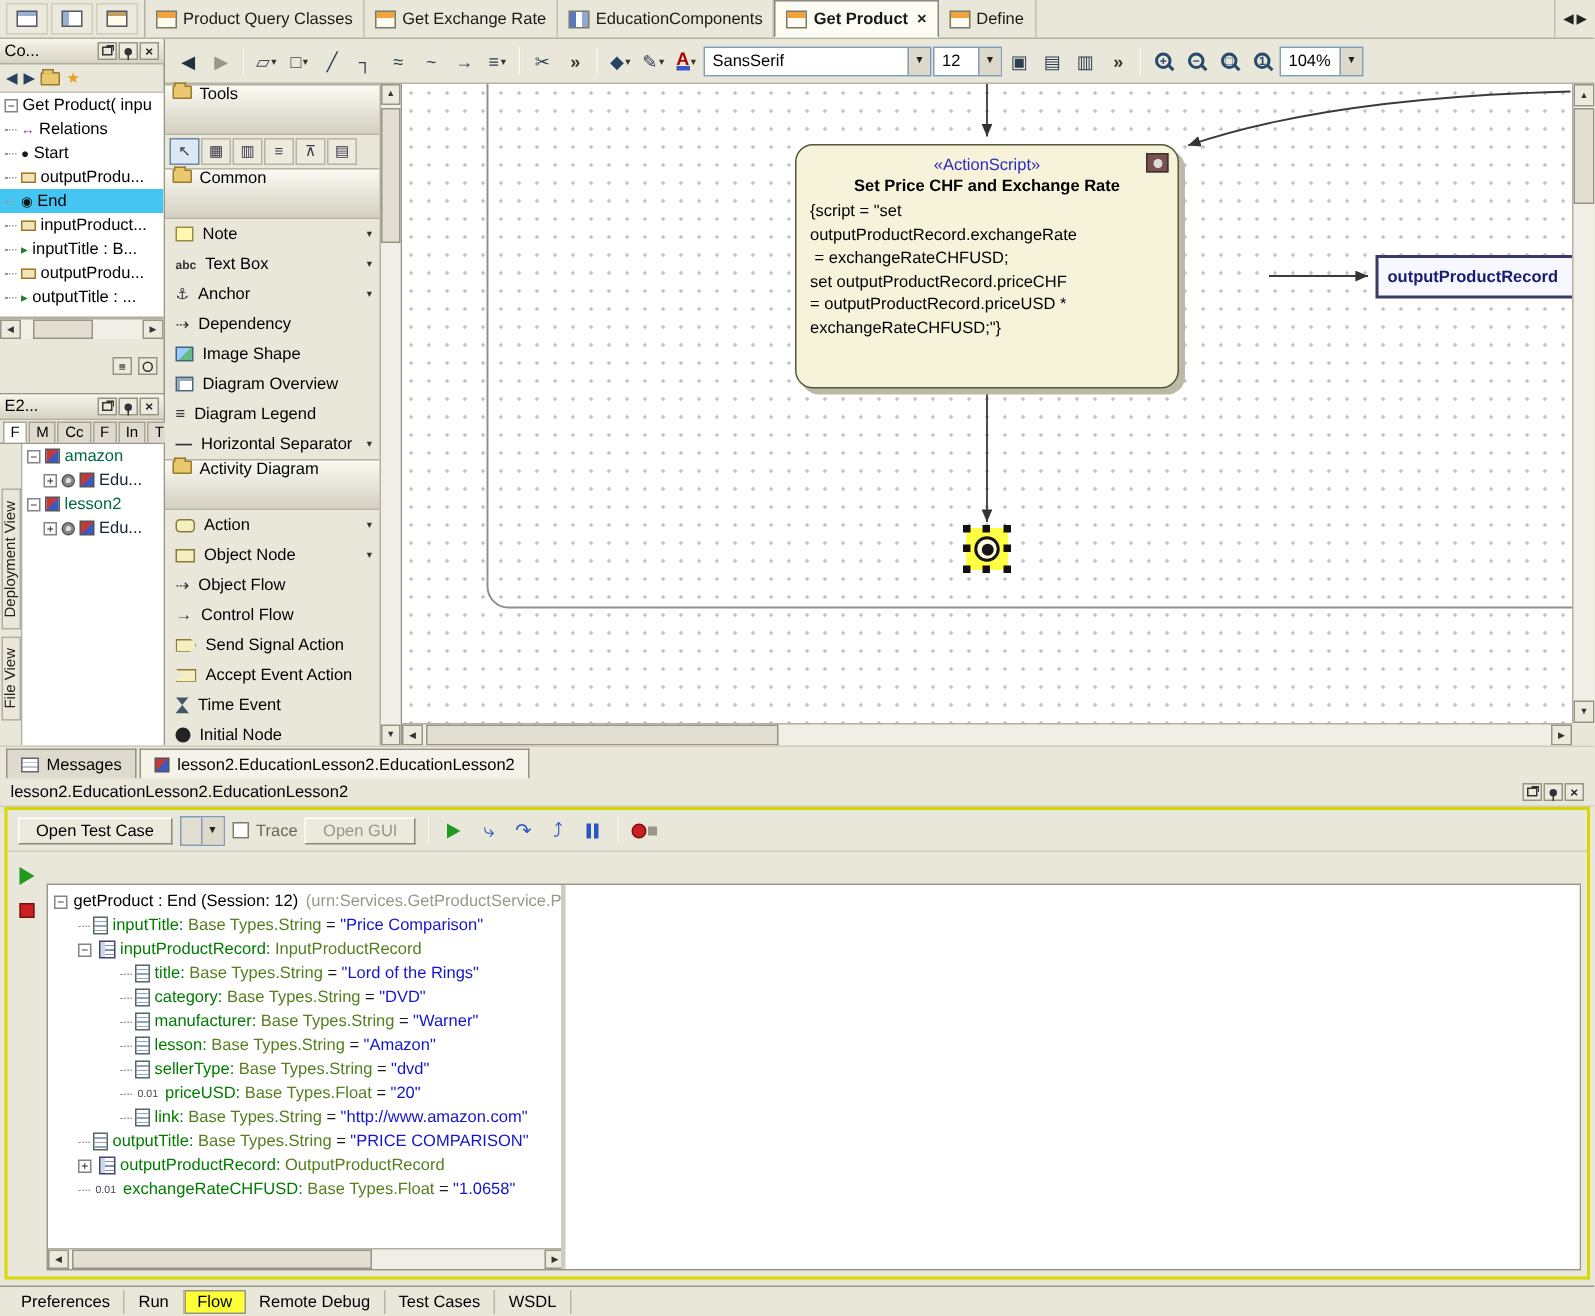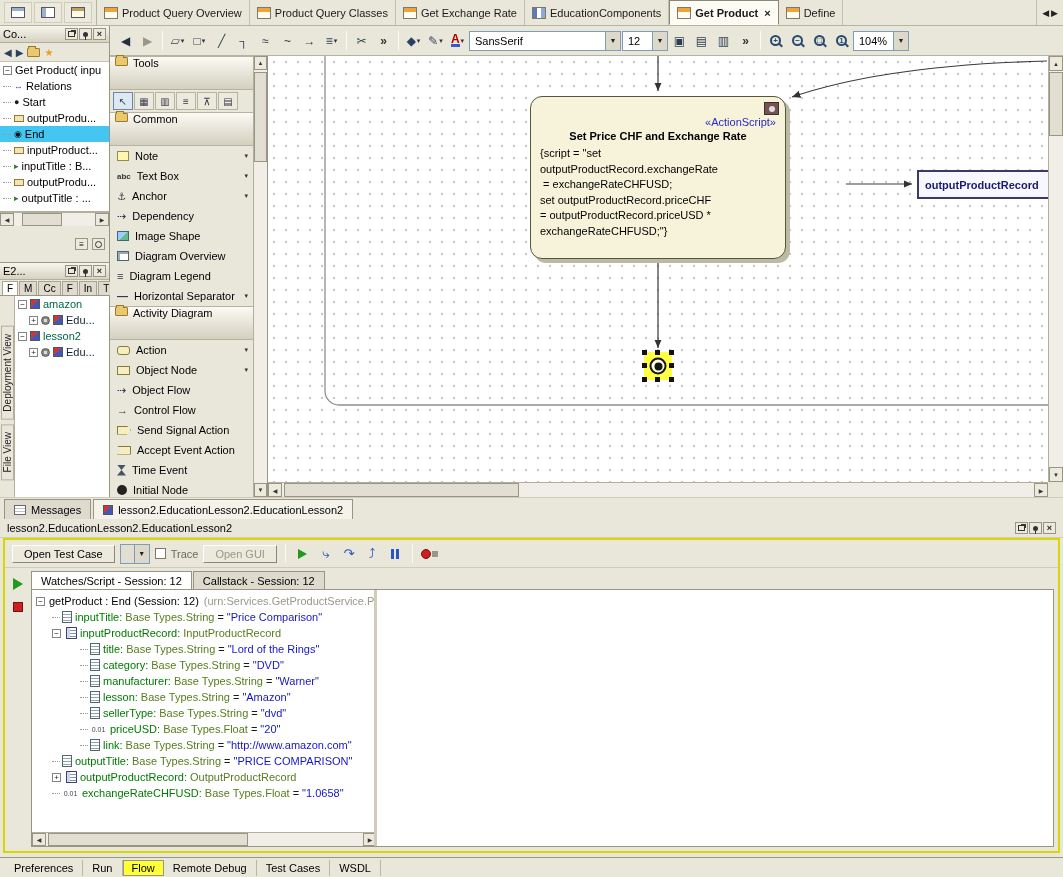--- a/index.html
+++ b/index.html
@@ -123,21 +123,21 @@
   .pic-initial{width:10px;height:10px;border-radius:50%;background:#222}
   #pal-scroll{position:absolute;top:0;right:0;width:14px;bottom:0;background:#f0eee6;border-left:1px solid #b2af9f}
   #pal-scroll .sb-btn{width:100%;height:14px}
   #pal-scroll .v-thumb{position:absolute;left:0;right:0;top:16px;height:90px;background:#e2dfd2;border:1px solid #989585}
   #pal-scroll .sb-btn.bottom{position:absolute;bottom:0}
 
   
   #canvas{position:absolute;top:56px;left:268px;width:780px;height:426px;background:#fff;background-image:radial-gradient(circle,#c6c6c6 1px,transparent 1.3px);background-size:12px 12px;overflow:hidden}
   #edges{position:absolute;top:0;left:0;width:780px;height:426px}
   #note{position:absolute;left:262px;top:40px;width:256px;height:163px;background:#f6f3da;border:1px solid #565639;border-radius:12px;box-shadow:4px 4px 0 #bcb9a6;padding:5px 9px}
-  #note .stereo{text-align:right;color:#2a2ac0;margin-top:14px}
+  #note .stereo{text-align:center;color:#2a2ac0;margin-top:2px}
   #note .ntitle{text-align:center;font-weight:bold;margin:2px 0 4px}
   #note .nline{line-height:15.5px;white-space:pre}
   #note-icon{position:absolute;top:5px;right:6px;width:15px;height:13px;background:#7a5050;border:1px solid #333;display:flex;align-items:center;justify-content:center}
   #note-icon::after{content:"";width:6px;height:6px;border-radius:50%;background:#ddd}
   #objnode{position:absolute;left:649px;top:114px;width:150px;height:29px;background:#f7f7ff;border:2px solid #3a3a66;display:flex;align-items:center;padding-left:6px;font-weight:bold;color:#1a1a70;white-space:nowrap;overflow:hidden}
   #final-sel{position:absolute;left:376px;top:296px;width:28px;height:28px;background:#ffff45}
   .handle{position:absolute;width:5px;height:5px;background:#111}
   #final-node{position:absolute;left:50%;top:50%;transform:translate(-50%,-50%);width:17px;height:17px;border:2px solid #151515;border-radius:50%;display:flex;align-items:center;justify-content:center;background:#fffde0}
   #final-node::after{content:"";width:8px;height:8px;background:#151515;border-radius:50%}
   #vscroll{position:absolute;top:56px;left:1048px;width:15px;height:426px;background:#f0eee6;border-left:1px solid #b2af9f}
@@ -208,24 +208,20 @@
     <button class="icon-btn">
         <span class="ic-pane b"></span>
       </button>
     <button class="icon-btn">
         <span class="ic-pane c"></span>
       </button>
   </div>
   <div class="doc-tabs">
     <div class="doc-tab">
         <span class="tab-icon"></span>
-        <span>Product Query Overview</span>
-      </div>
-    <div class="doc-tab">
-        <span class="tab-icon"></span>
         <span>Product Query Classes</span>
       </div>
     <div class="doc-tab">
         <span class="tab-icon"></span>
         <span>Get Exchange Rate</span>
       </div>
     <div class="doc-tab">
         <span class="tab-icon components"></span>
         <span>EducationComponents</span>
       </div>
@@ -650,24 +646,20 @@
           <span class="rec-dot"></span>
           <span class="rec-sq"></span>
         </span>
     </div>
     <div id="debug-body">
       <div id="debug-strip">
         <span class="strip-arrow"></span>
         <span class="strip-stop"></span>
       </div>
       <div id="debug-main">
-        <div id="watch-tabs">
-          <span class="wtab active">Watches/Script - Session: 12</span>
-          <span class="wtab">Callstack - Session: 12</span>
-        </div>
         <div id="watch-panes">
           <div id="watch-tree">
 
             <div class="wrow wr0">
               <span class="exp" style="margin-right:4px">−</span>
               <span class="wroot">getProduct : End (Session: 12)</span>
               <span class="wsuffix">(urn:Services.GetProductService.Por</span>
             </div>
 
             <div class="wrow wr1">

